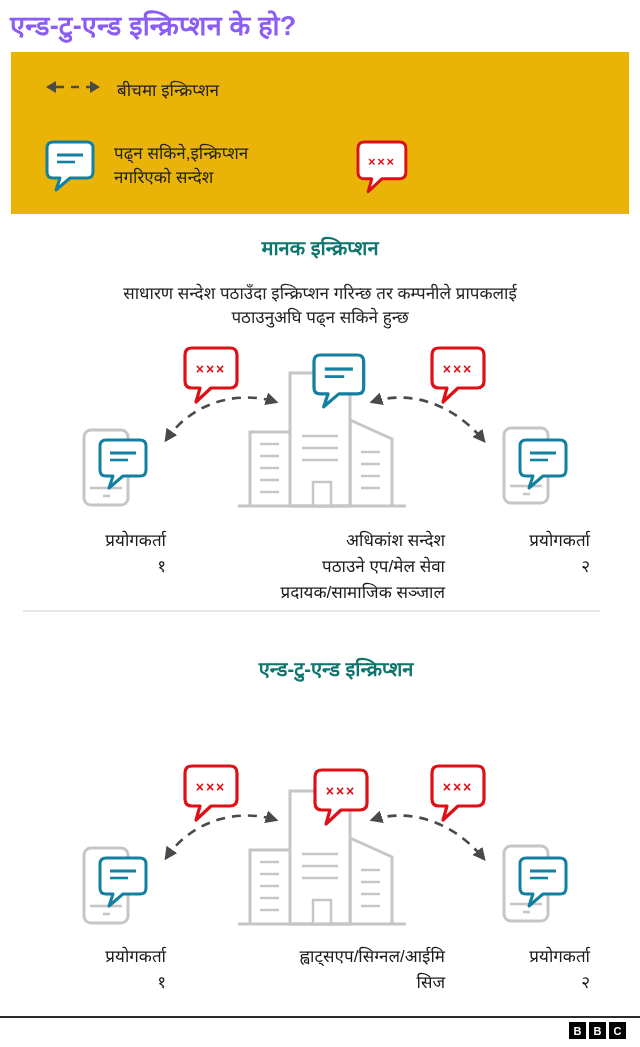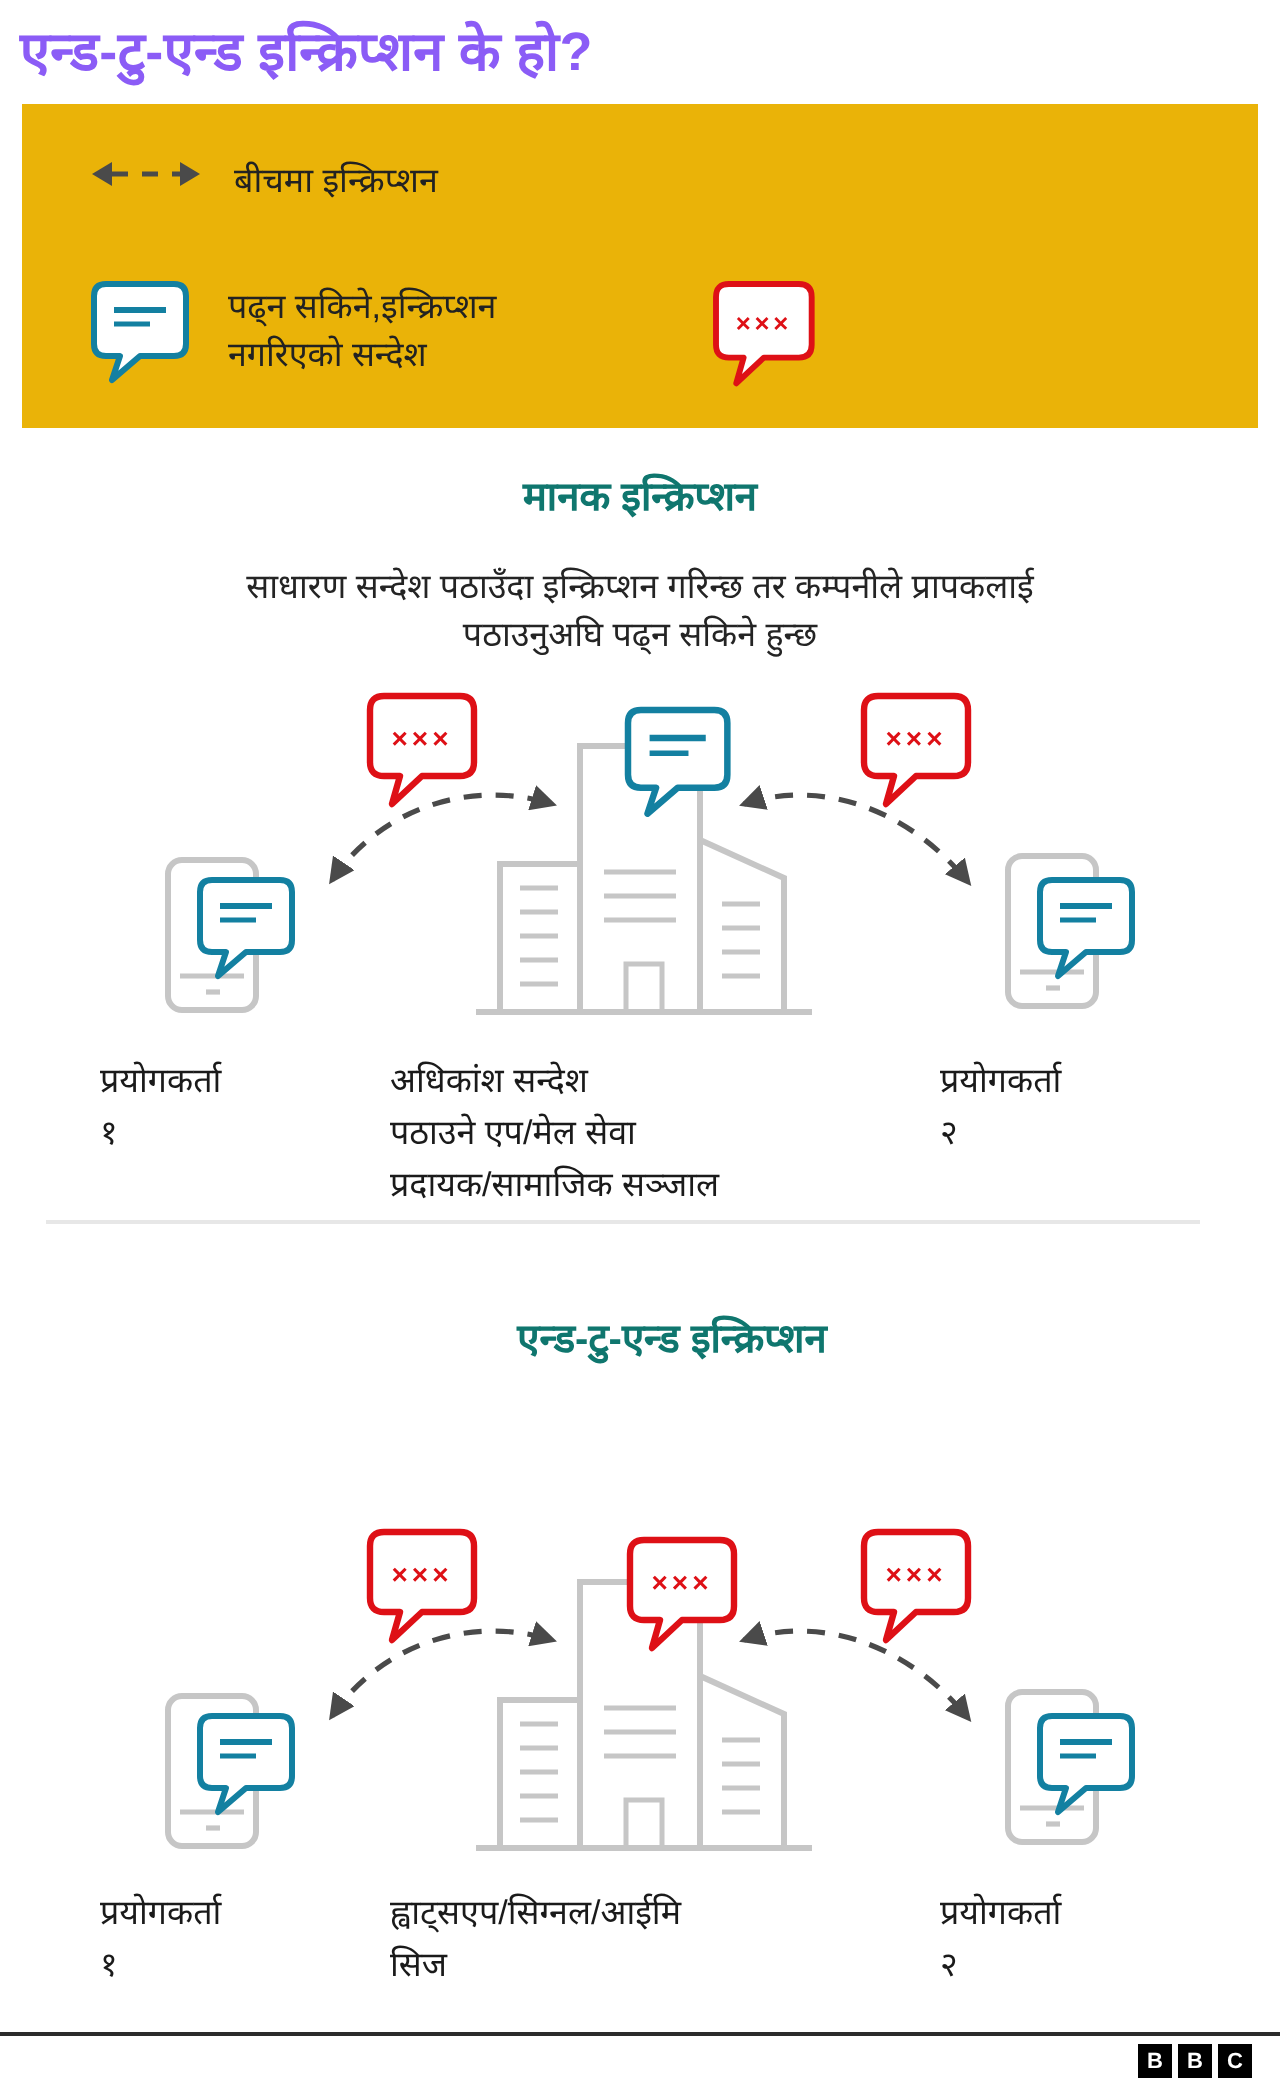--- a/index.html
+++ b/index.html
@@ -23,21 +23,21 @@
   .sec-title{
     position:absolute;left:0;width:640px;text-align:center;
     font-size:20px;font-weight:bold;color:#0f766e;
   }
   .sec-desc{
     position:absolute;left:40px;width:560px;text-align:center;
     font-size:17px;line-height:24px;color:#242424;
   }
   .diagram{position:absolute;left:0;width:640px;height:175px;}
   .labels{position:absolute;left:0;width:640px;height:90px;}
-  .lab{position:absolute;text-align:left;font-size:17px;line-height:26px;color:#1a1a1a;}
+  .lab{position:absolute;text-align:right;font-size:17px;line-height:26px;color:#1a1a1a;}
   .lab-left{left:50px;width:116px;top:0;}
   .lab-center{left:195px;width:250px;top:0;}
   .lab-right{left:470px;width:120px;top:0;}
   .divider{position:absolute;left:23px;width:577px;height:2px;background:#e7e7e7;}
   .bottom-rule{position:absolute;left:0;top:1016px;width:640px;height:2px;background:#2b2b2b;}
   .bbc-logo{position:absolute;right:14px;top:1022px;display:flex;gap:3px;}
   .bbc-box{
     width:17px;height:17px;background:#000;color:#fff;font-weight:bold;font-size:11px;
     display:flex;align-items:center;justify-content:center;
     font-family:"Liberation Sans","DejaVu Sans",sans-serif;

